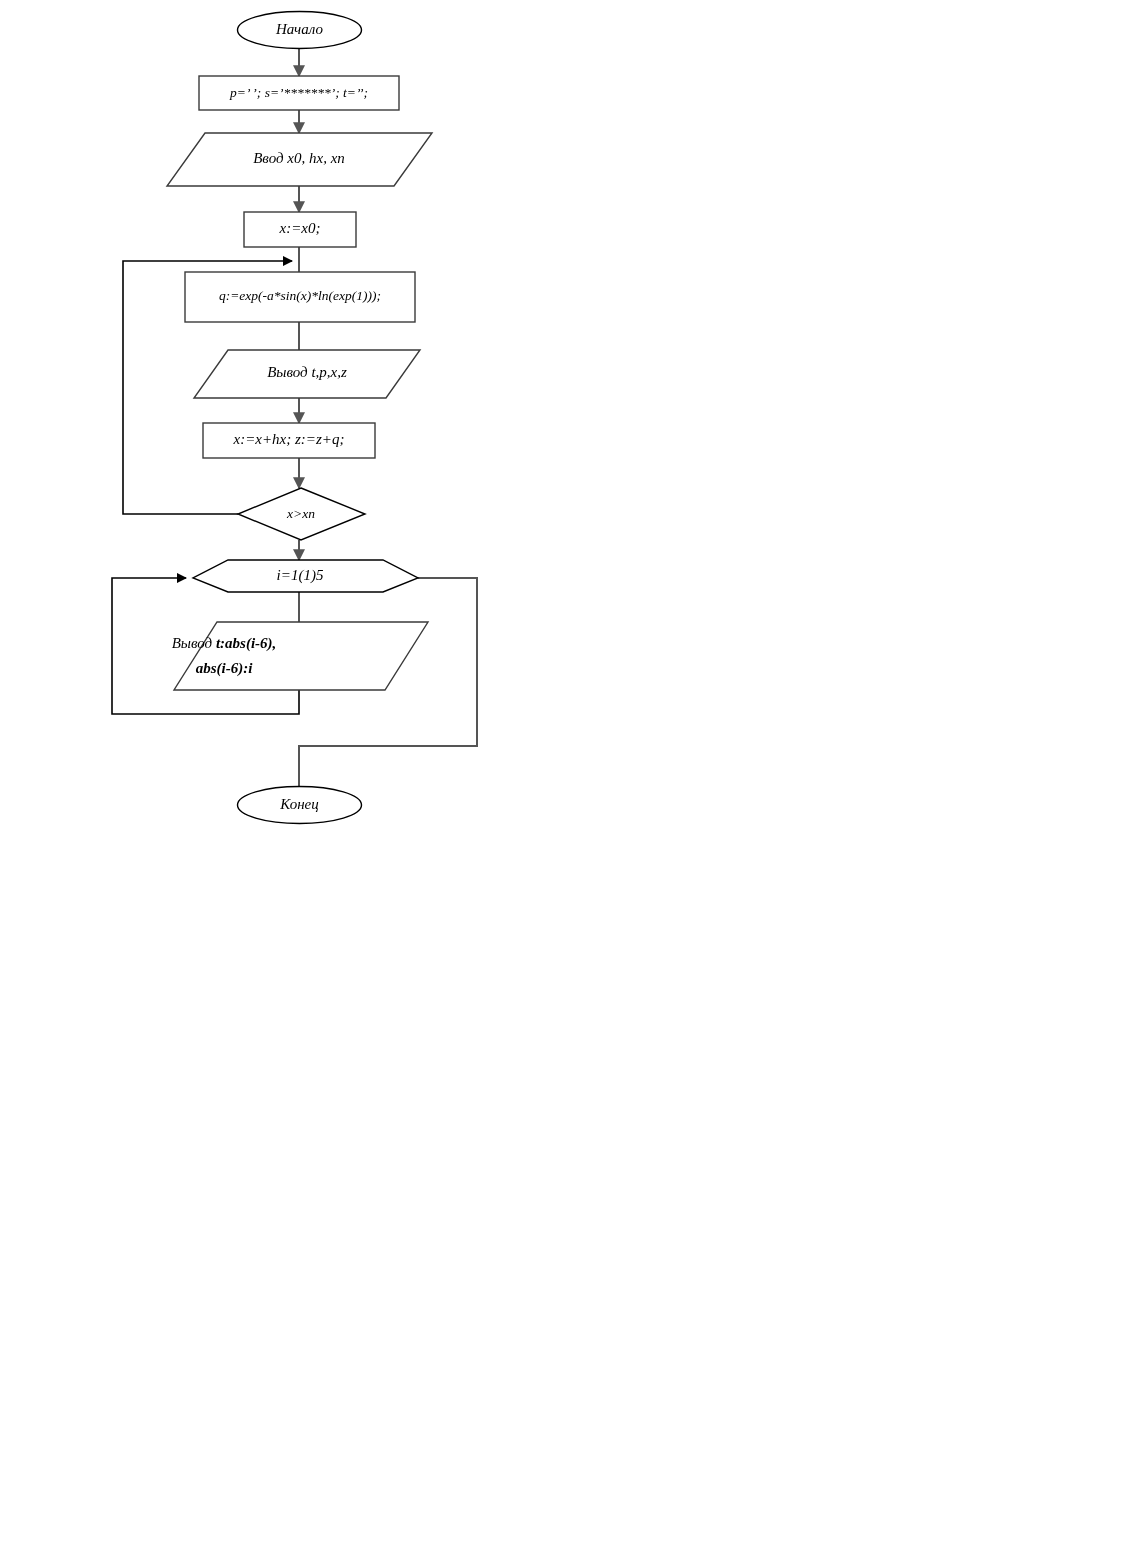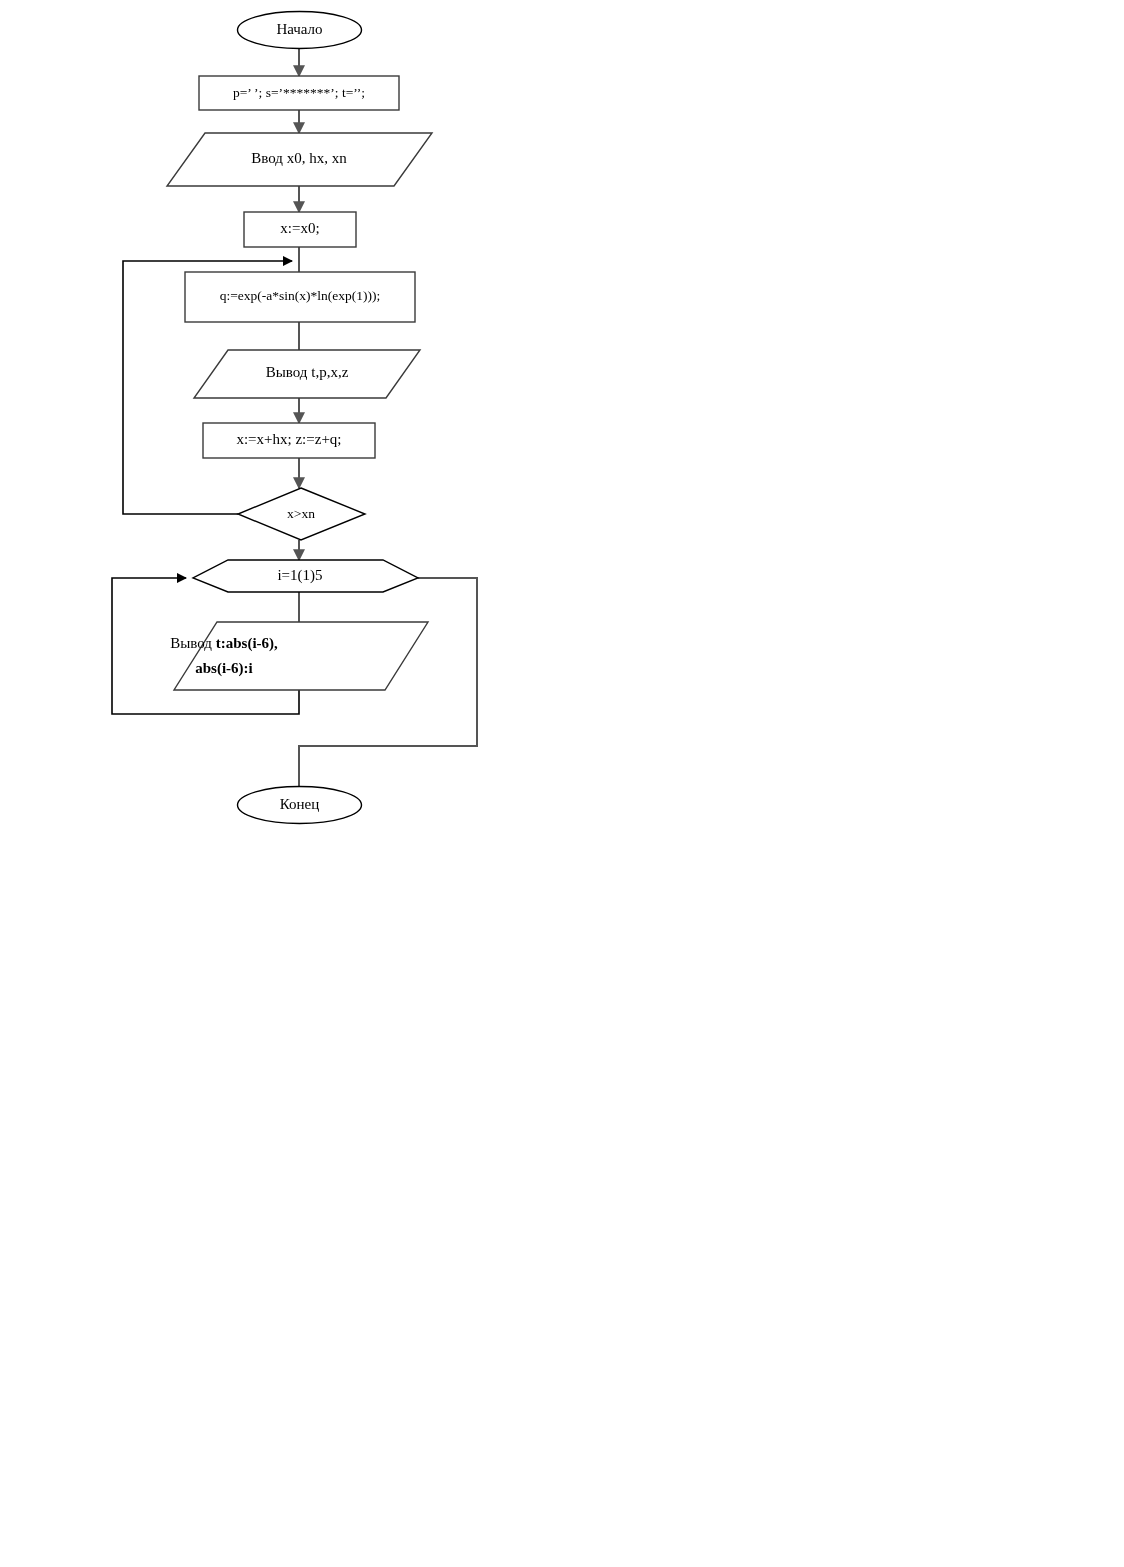--- a/index.html
+++ b/index.html
@@ -13,20 +13,21 @@
     font-family: "Liberation Serif", serif;
     color: #000000;
     overflow: hidden;
   }
   #flowchart-canvas {
     position: absolute;
     left: 0;
     top: 0;
     width: 896px;
     height: 1567px;
+    font-style: italic;
   }
   svg text {
     font-family: "Liberation Serif", serif;
     fill: #000000;
   }
   .node-shape {
     fill: #ffffff;
     stroke: #3a3a3a;
     stroke-width: 1.4;
   }

